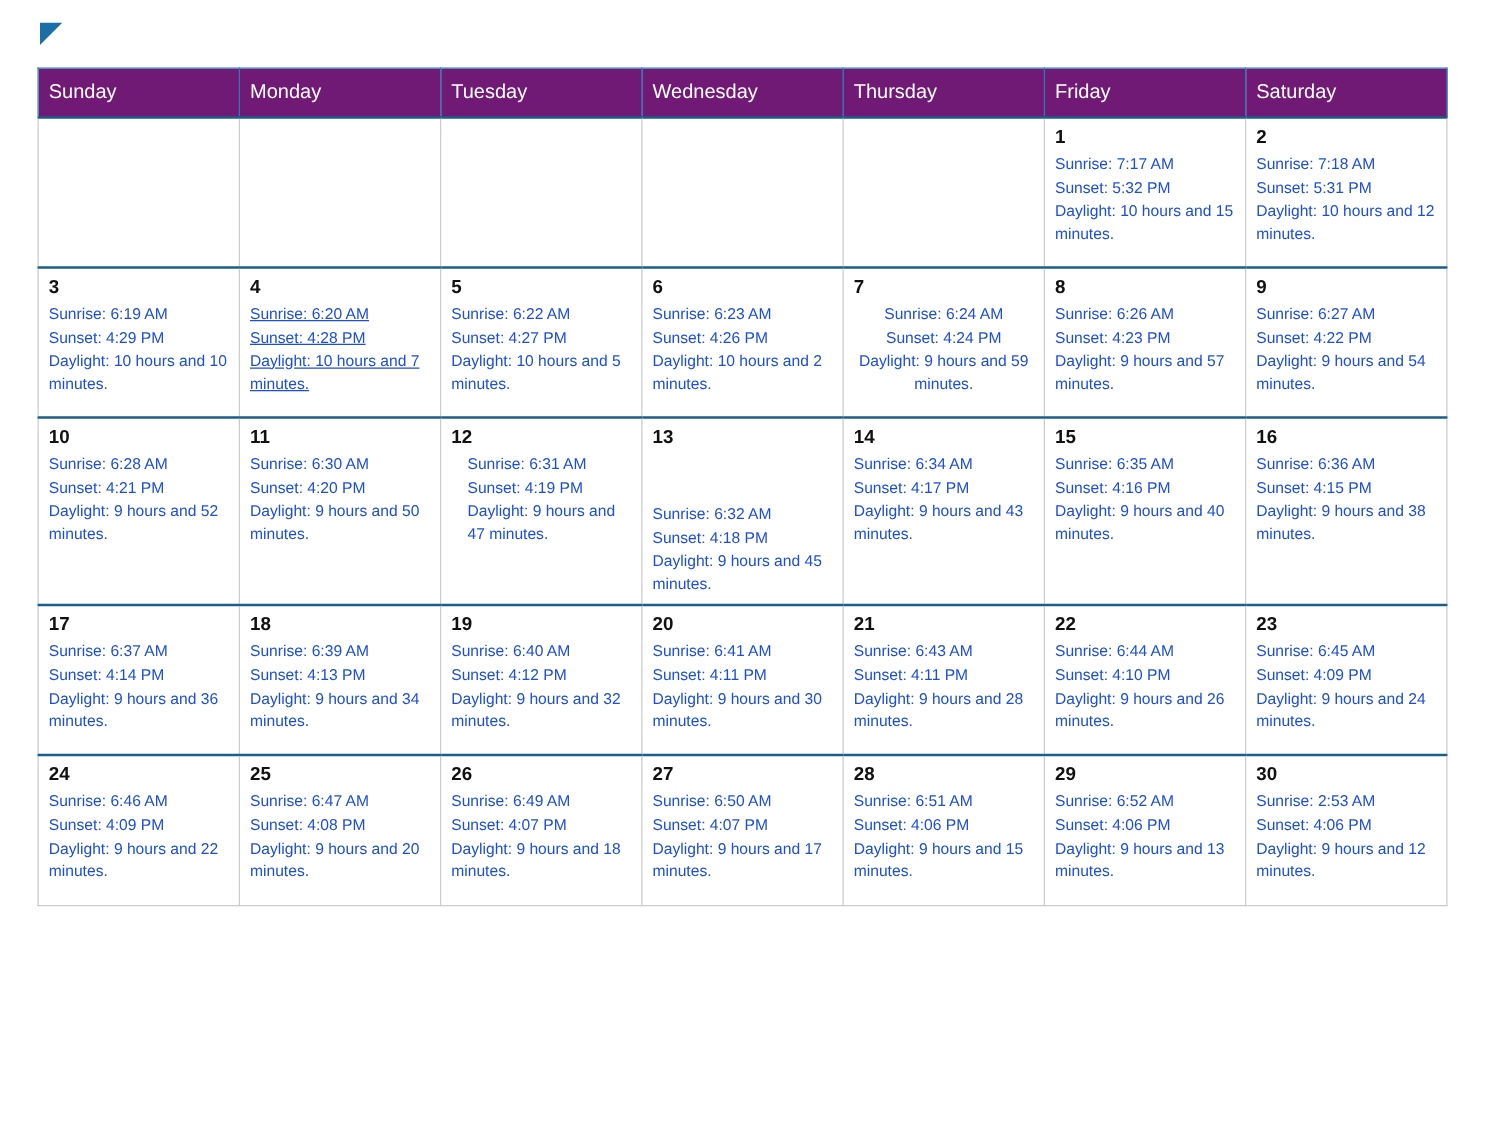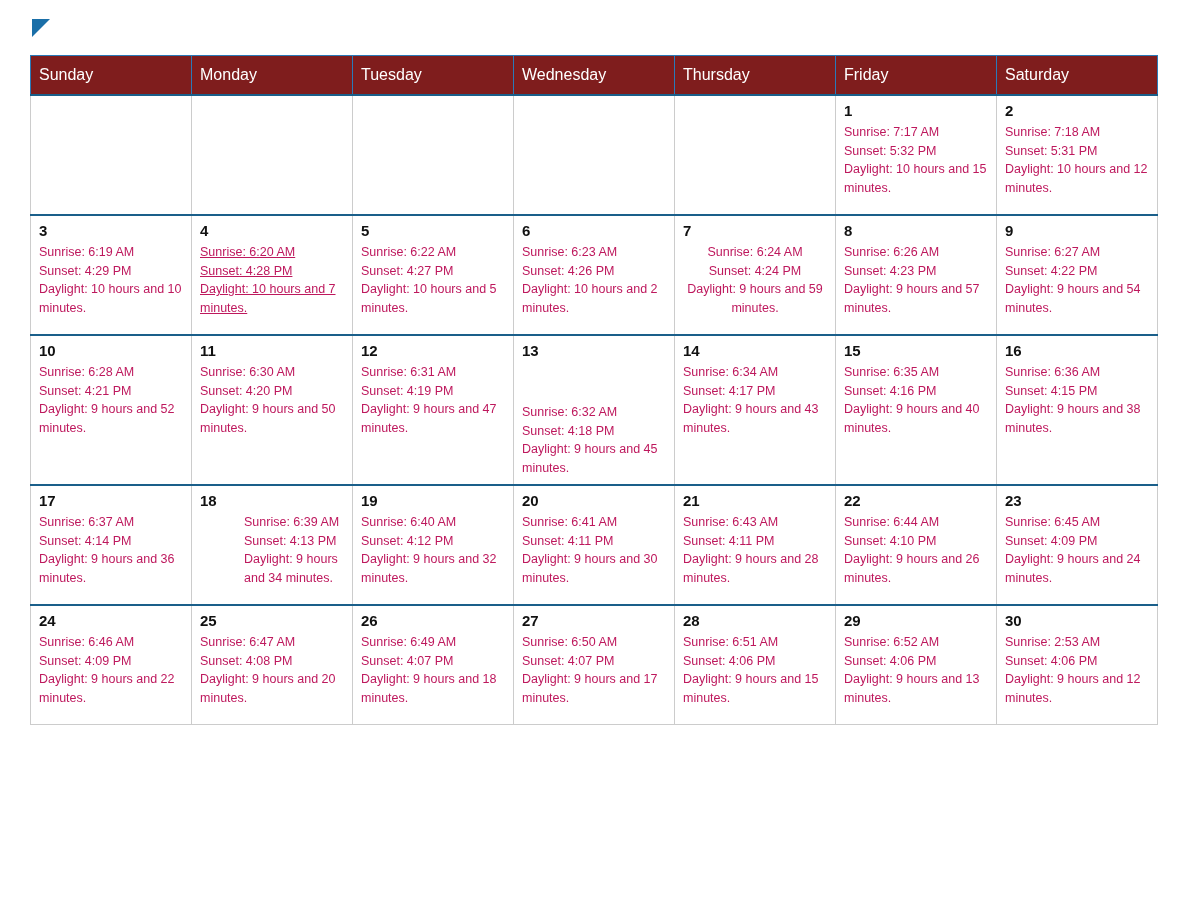--- a/index.html
+++ b/index.html
@@ -44,21 +44,21 @@
       color: #444;
       margin-top: 4px;
     }
     .calendar {
       width: 100%;
       border-collapse: collapse;
       margin-top: 16px;
       table-layout: fixed;
     }
     .calendar th {
-      background-color: #7f1d1d;
+      background-color: #701a75;
       color: #fff;
       font-size: 16px;
       font-weight: normal;
       padding: 10px 8px;
       text-align: left;
       border: 1px solid #2a7ab8;
     }
     .calendar td {
       vertical-align: top;
       padding: 6px 8px;
@@ -78,21 +78,21 @@
     .day-number {
       font-size: 15px;
       font-weight: bold;
       color: #111;
       display: block;
       margin-bottom: 4px;
     }
     .day-info {
       font-size: 12.5px;
       line-height: 1.5;
-      color: #be185d;
+      color: #1d4ed8;
     }
     .empty-cell {
       background: #f9f9f9;
     }
   </style>
 </head>
 <body>
 
 <div class="header">
   <div class="logo">
@@ -196,21 +196,21 @@
 Daylight: 9 hours and 52 minutes.</div>
         </td>
         <td>
           <span class="day-number">11</span>
           <div class="day-info" style="white-space: pre-line;">Sunrise: 6:30 AM
 Sunset: 4:20 PM
 Daylight: 9 hours and 50 minutes.</div>
         </td>
         <td>
           <span class="day-number">12</span>
-          <div class="day-info" style="white-space: pre-line;">Sunrise: 6:31 AM
+          <div class="day-info" style="white-space: pre-line; margin-left: 13px;">Sunrise: 6:31 AM
 Sunset: 4:19 PM
 Daylight: 9 hours and 47 minutes.</div>
         </td>
         <td>
           <span class="day-number">13</span>
           <div class="day-info" style="white-space: pre-line; margin-top: 44px;">Sunrise: 6:32 AM
 Sunset: 4:18 PM
 Daylight: 9 hours and 45 minutes.</div>
         </td>
         <td>
@@ -234,21 +234,21 @@
       </tr>
       <tr>
         <td>
           <span class="day-number">17</span>
           <div class="day-info" style="white-space: pre-line;">Sunrise: 6:37 AM
 Sunset: 4:14 PM
 Daylight: 9 hours and 36 minutes.</div>
         </td>
         <td>
           <span class="day-number">18</span>
-          <div class="day-info" style="white-space: pre-line; margin-left: 44px;">Sunrise: 6:39 AM
+          <div class="day-info" style="white-space: pre-line;">Sunrise: 6:39 AM
 Sunset: 4:13 PM
 Daylight: 9 hours and 34 minutes.</div>
         </td>
         <td>
           <span class="day-number">19</span>
           <div class="day-info" style="white-space: pre-line;">Sunrise: 6:40 AM
 Sunset: 4:12 PM
 Daylight: 9 hours and 32 minutes.</div>
         </td>
         <td>

